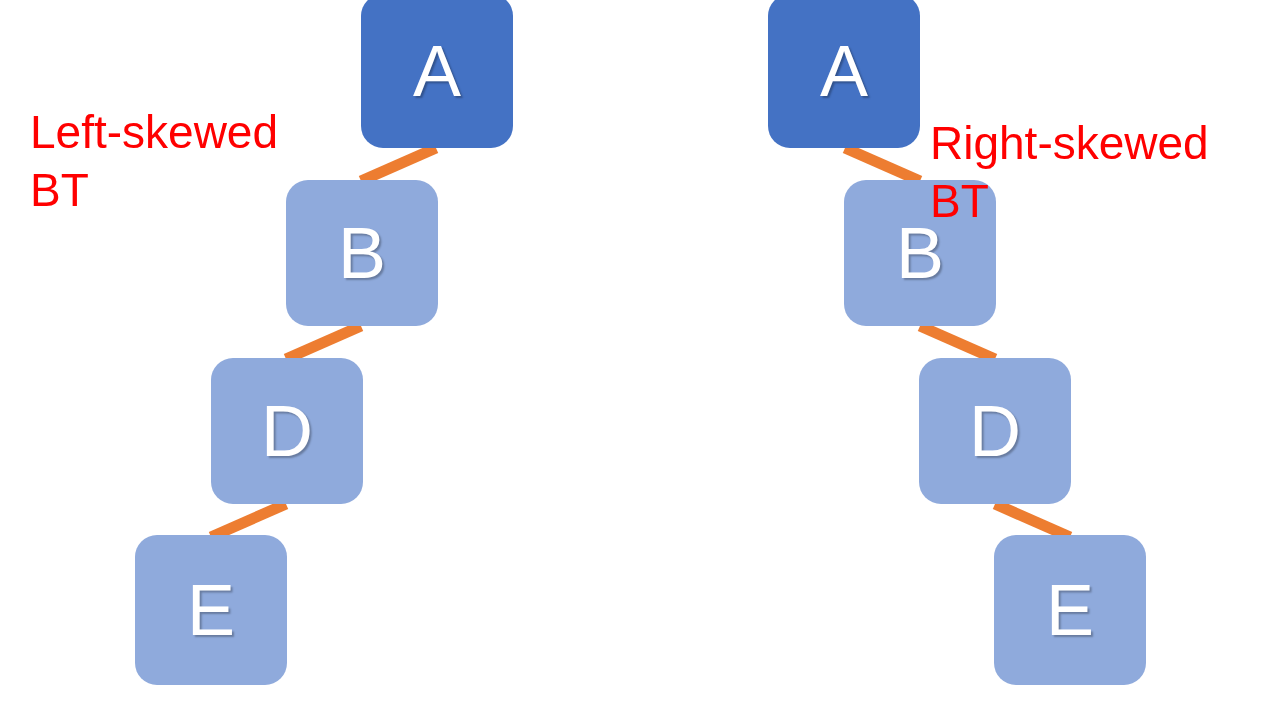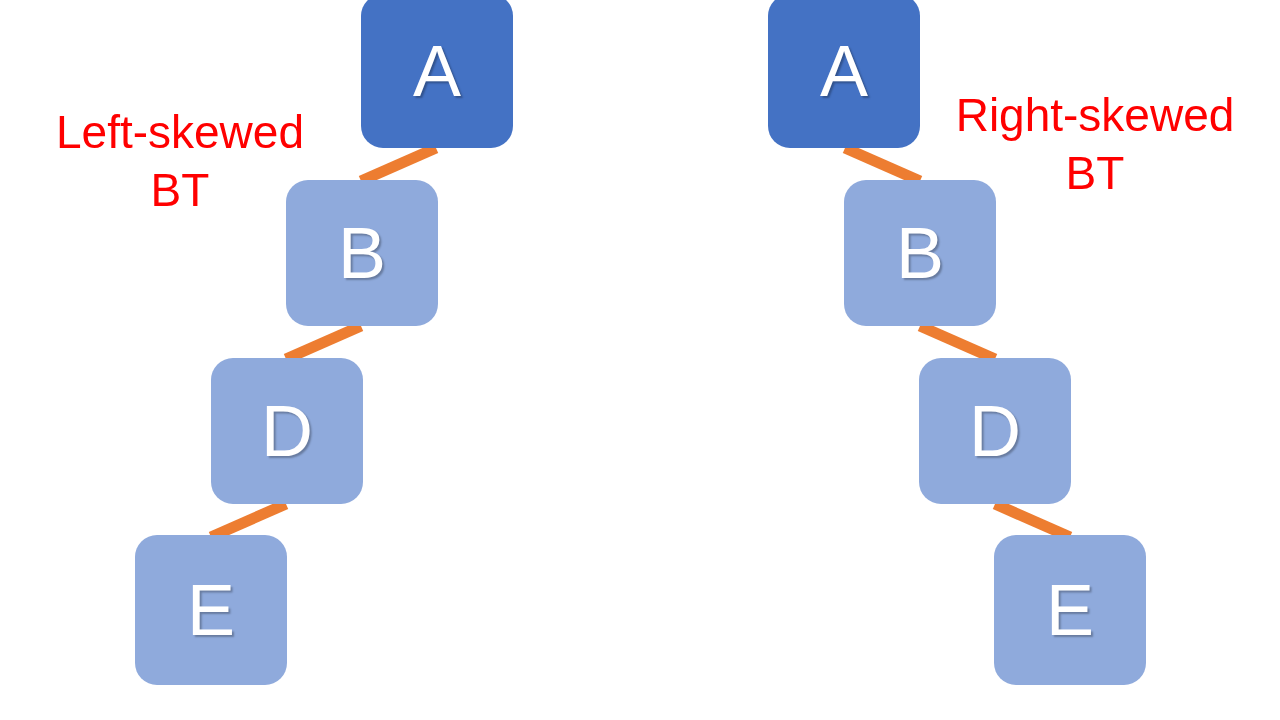--- a/index.html
+++ b/index.html
@@ -48,21 +48,20 @@
     height: 720px;
     z-index: 2;
     pointer-events: none;
   }
   .caption {
     position: absolute;
     color: #FF0000;
     font-family: "Liberation Sans", sans-serif;
     font-size: 46px;
     line-height: 1.27;
-    text-align: center;
     white-space: pre-line;
     z-index: 4;
     user-select: none;
   }
 </style>
 </head>
 <body>
 
 <div id="canvas">
 
@@ -100,16 +99,16 @@
         <span class="node-label">D</span>
       </div>
       <div class="node child" style="left: 994px; top: 535px; width: 152px; height: 150px;">
         <span class="node-label">E</span>
       </div>
     </div>
 
   <div class="caption" style="left:30px; top:103px; width:300px;">Left-skewed
 BT</div>
 
-  <div class="caption" style="left:930px; top:86px; width:330px;">Right-skewed
+  <div class="caption" style="left:930px; top:114px; width:330px;">Right-skewed
 BT</div>
 
 </div>
 
 </body></html>

